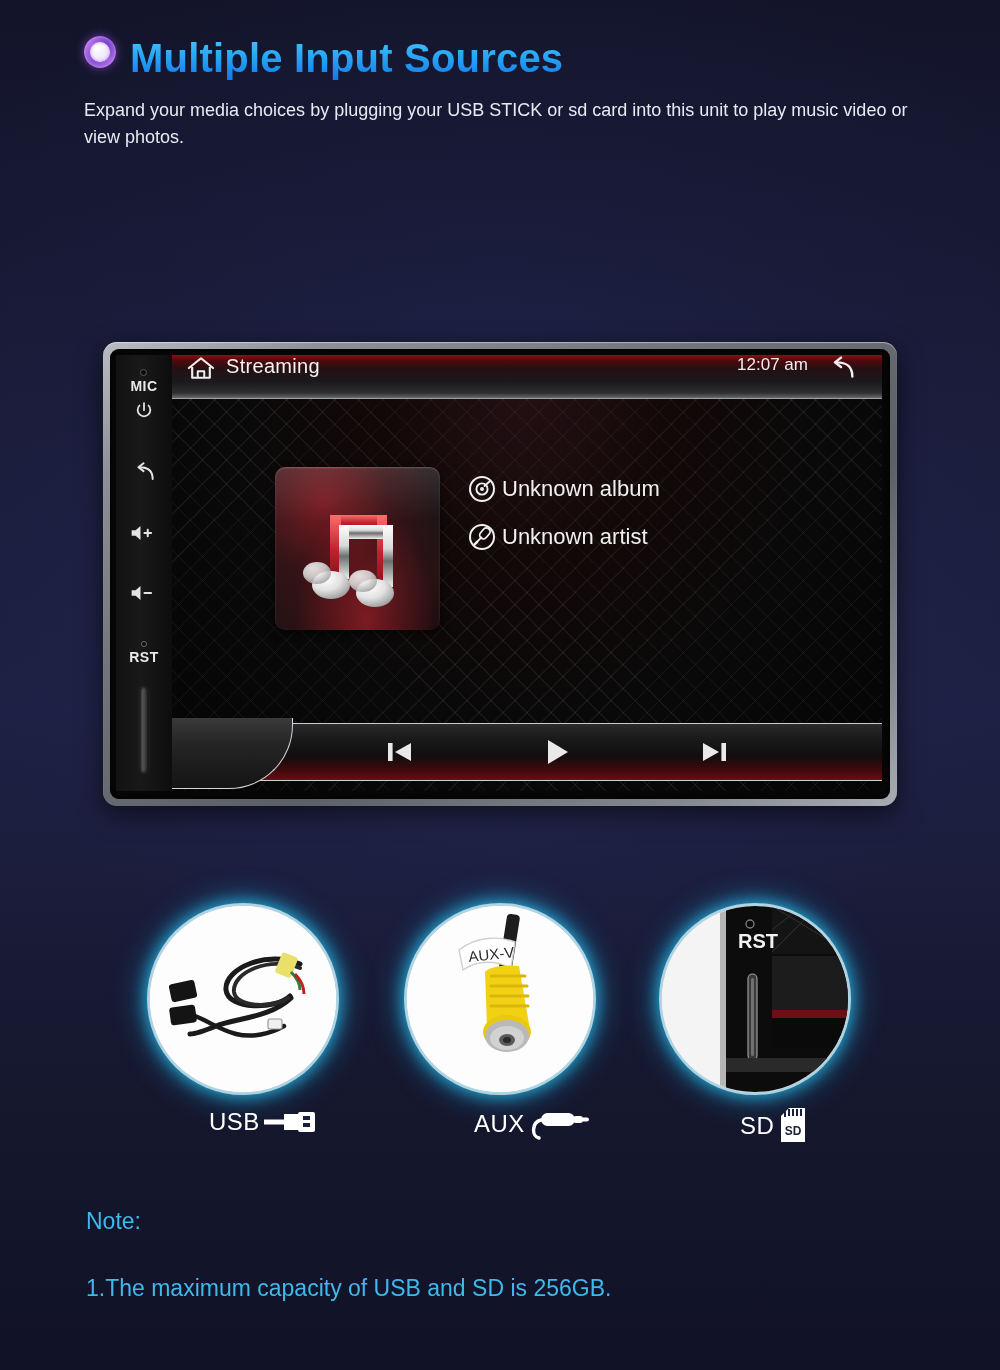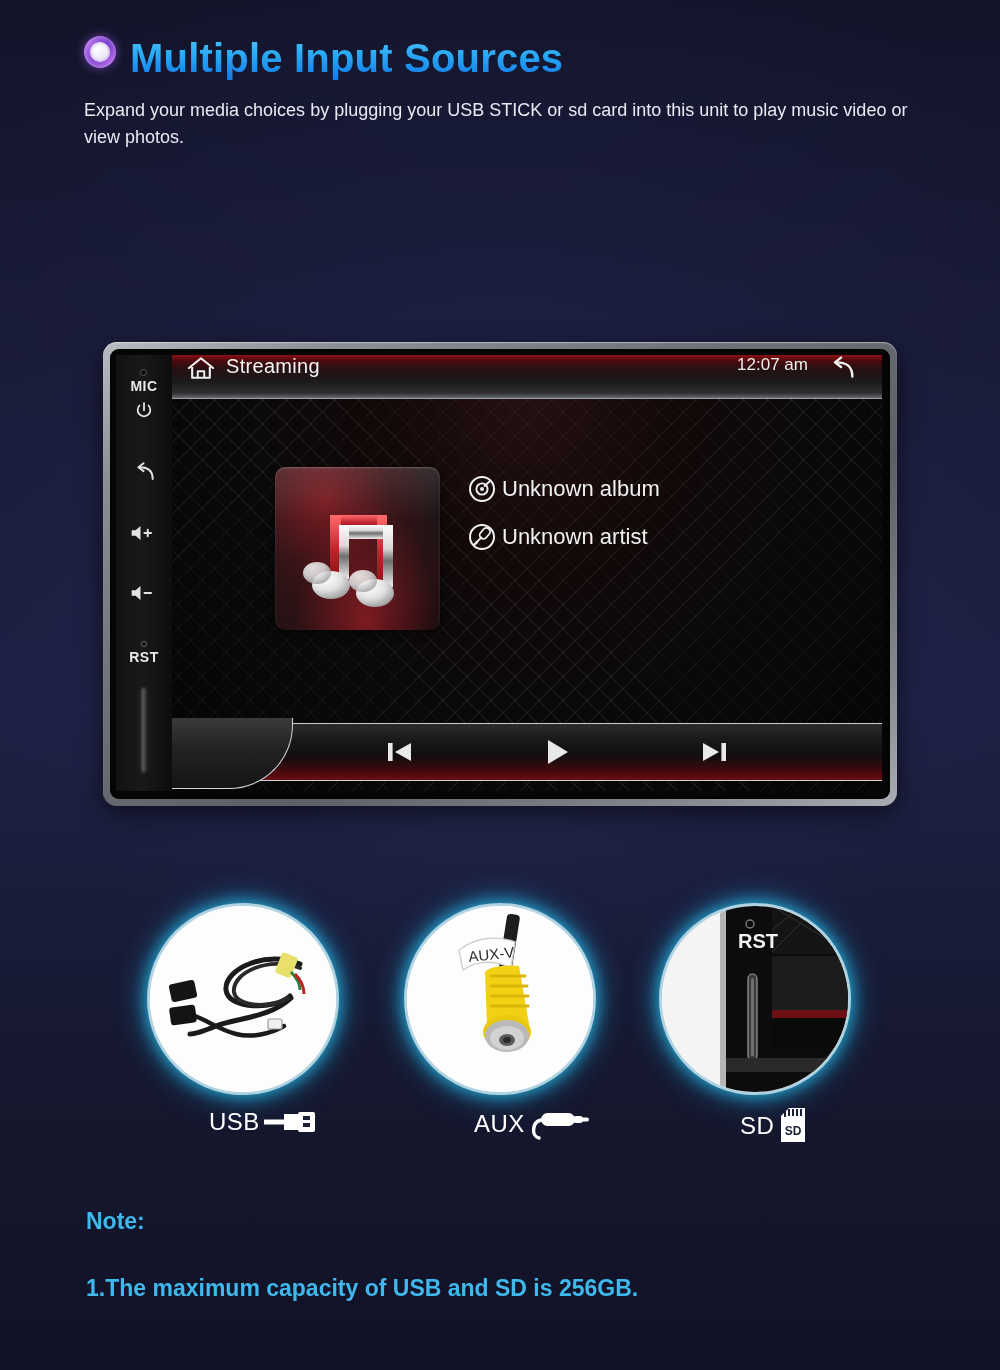--- a/index.html
+++ b/index.html
@@ -171,21 +171,21 @@
   .usb-art { position:absolute; inset:0; }
   .aux-art { position:absolute; inset:0; }
   .sd-art  { position:absolute; inset:0; }
 
   
   .labels { position:absolute; top:1108px; left:0; width:1000px; height:42px; }
   .label-item { position:absolute; display:flex; align-items:center; gap:4px; }
   .label-text { font-size:24px; color:#ffffff; letter-spacing:0.5px; }
 
   
-  .note { position:absolute; left:86px; top:1208px;font-weight:bold; }
+  .note { position:absolute; left:86px; top:1208px; }
   .note-head { font-size:23px; color:#3fb8ec; }
   .note-line { margin-top:40px; font-size:23px; color:#3fb8ec; }
 </style>
 </head>
 <body>
 
 <div class="page">
 
   <div class="header">
     <div class="title-row">

